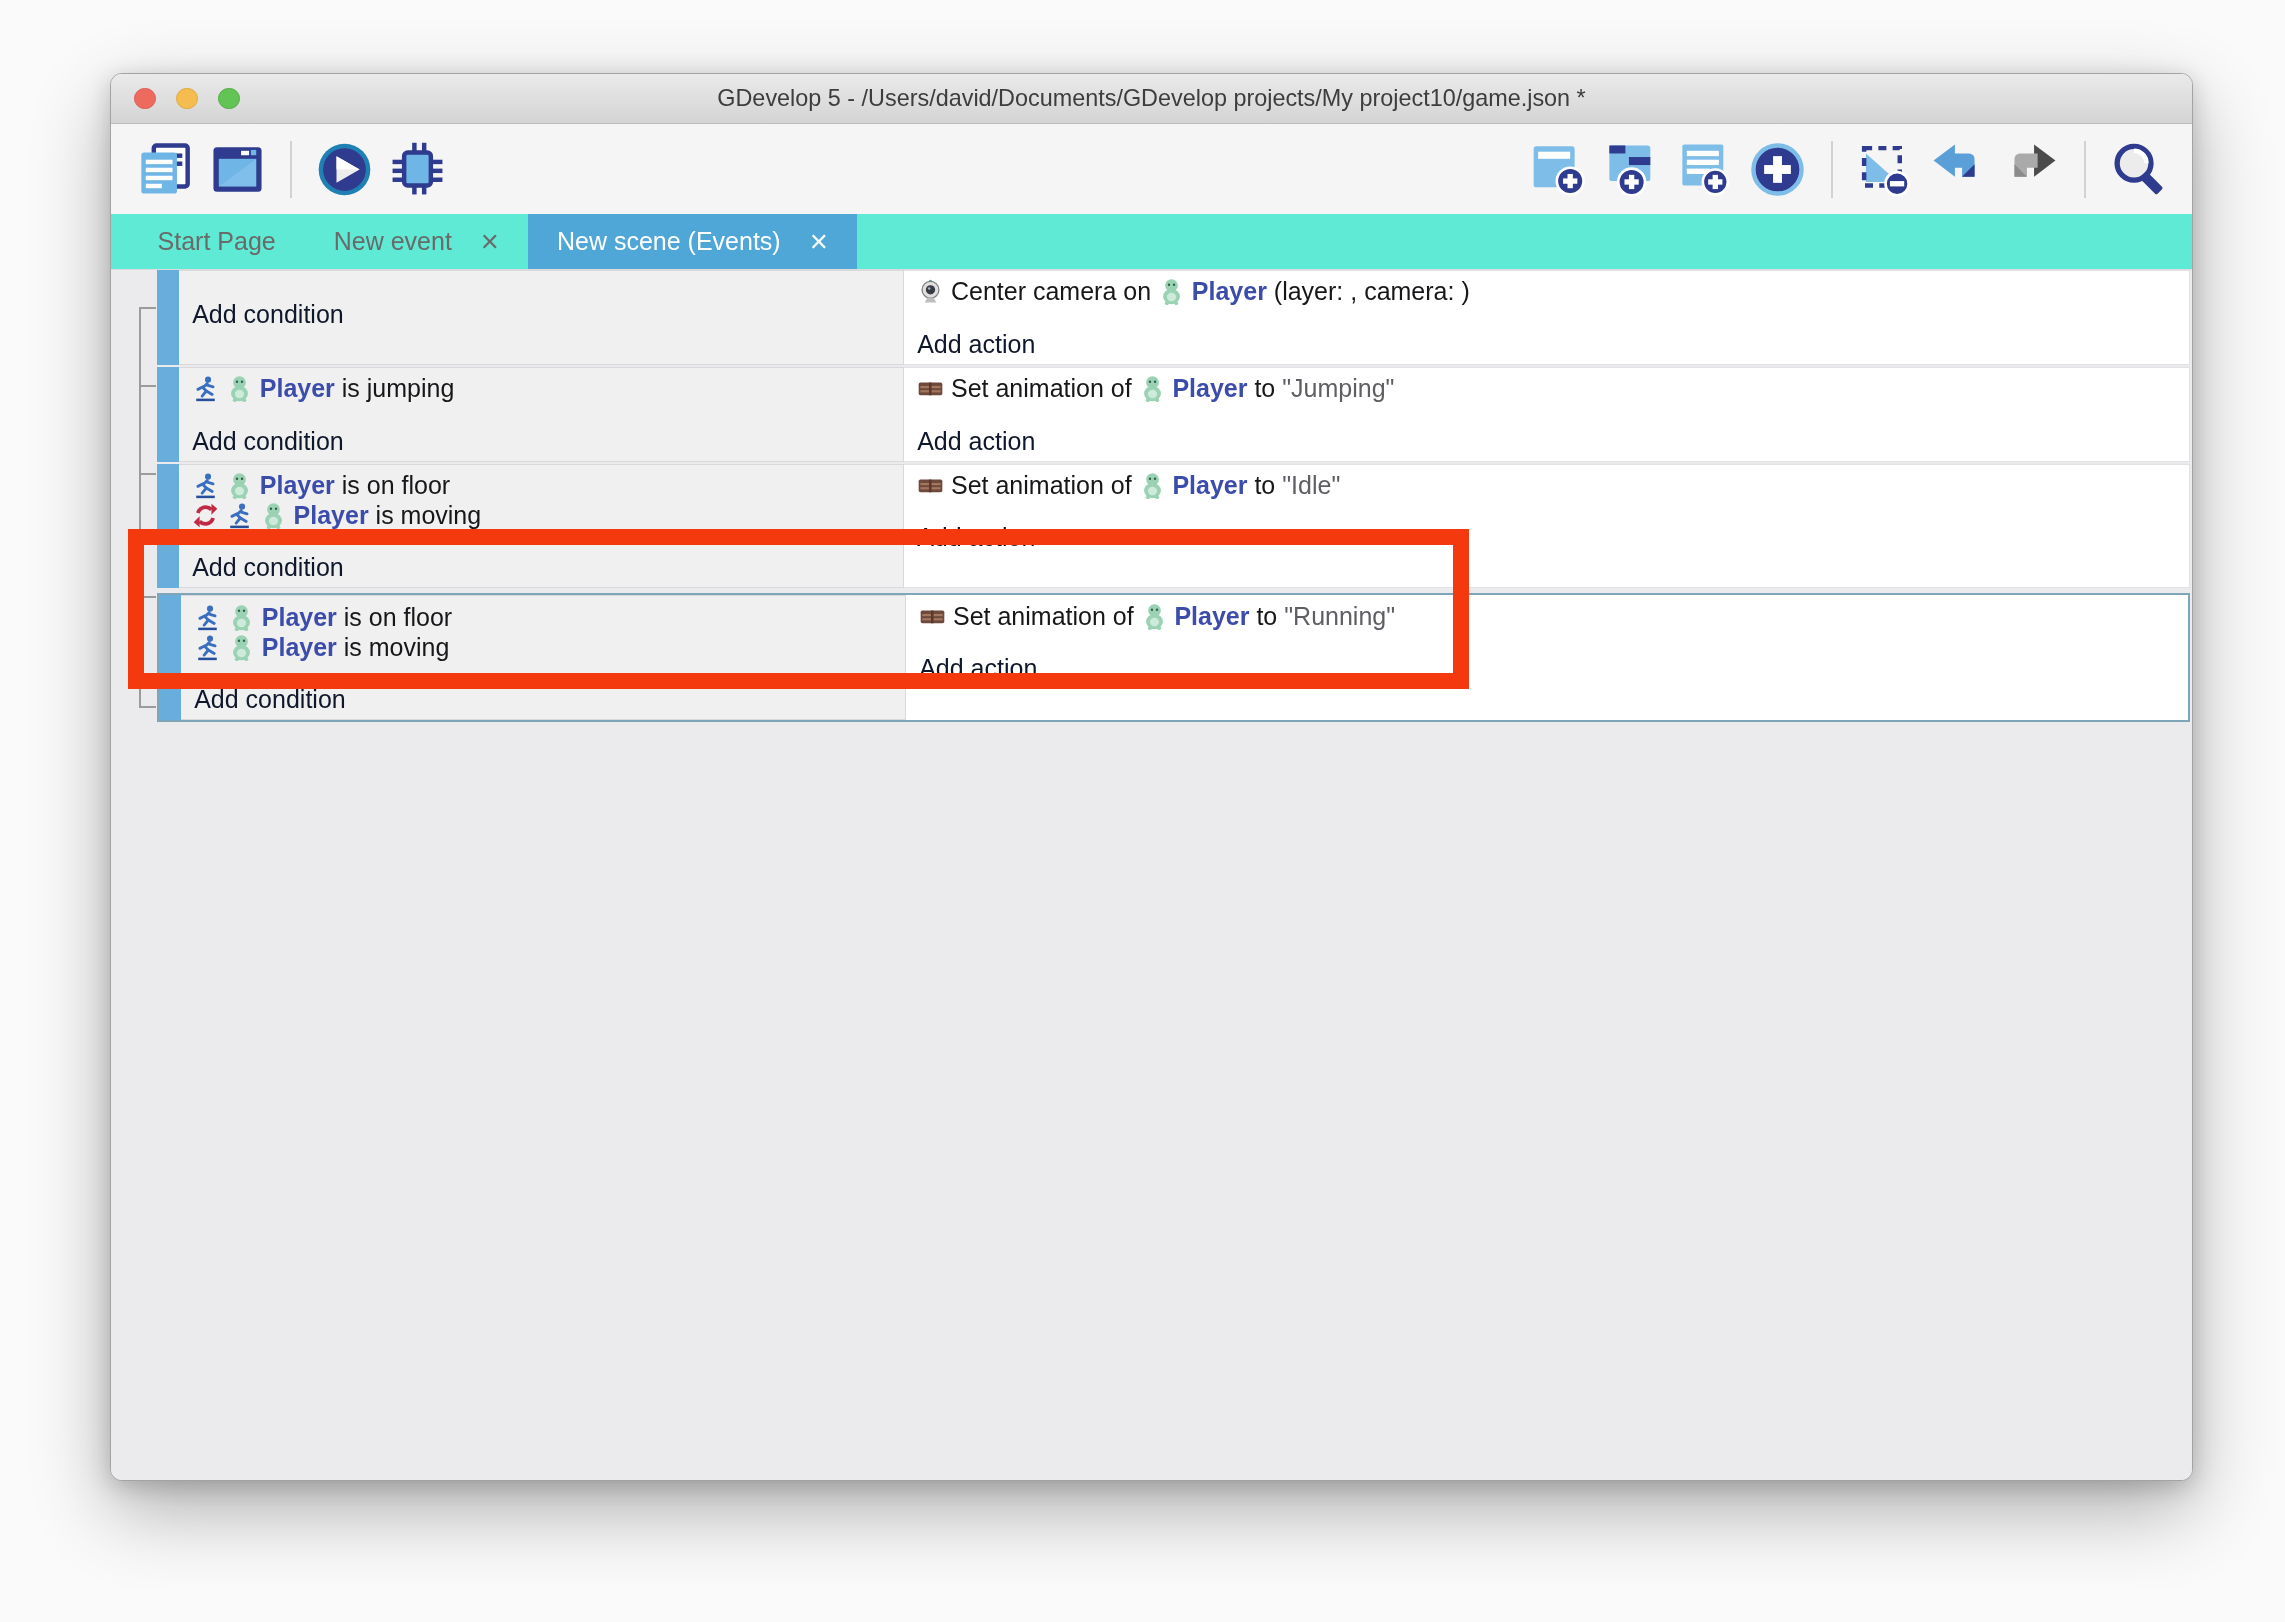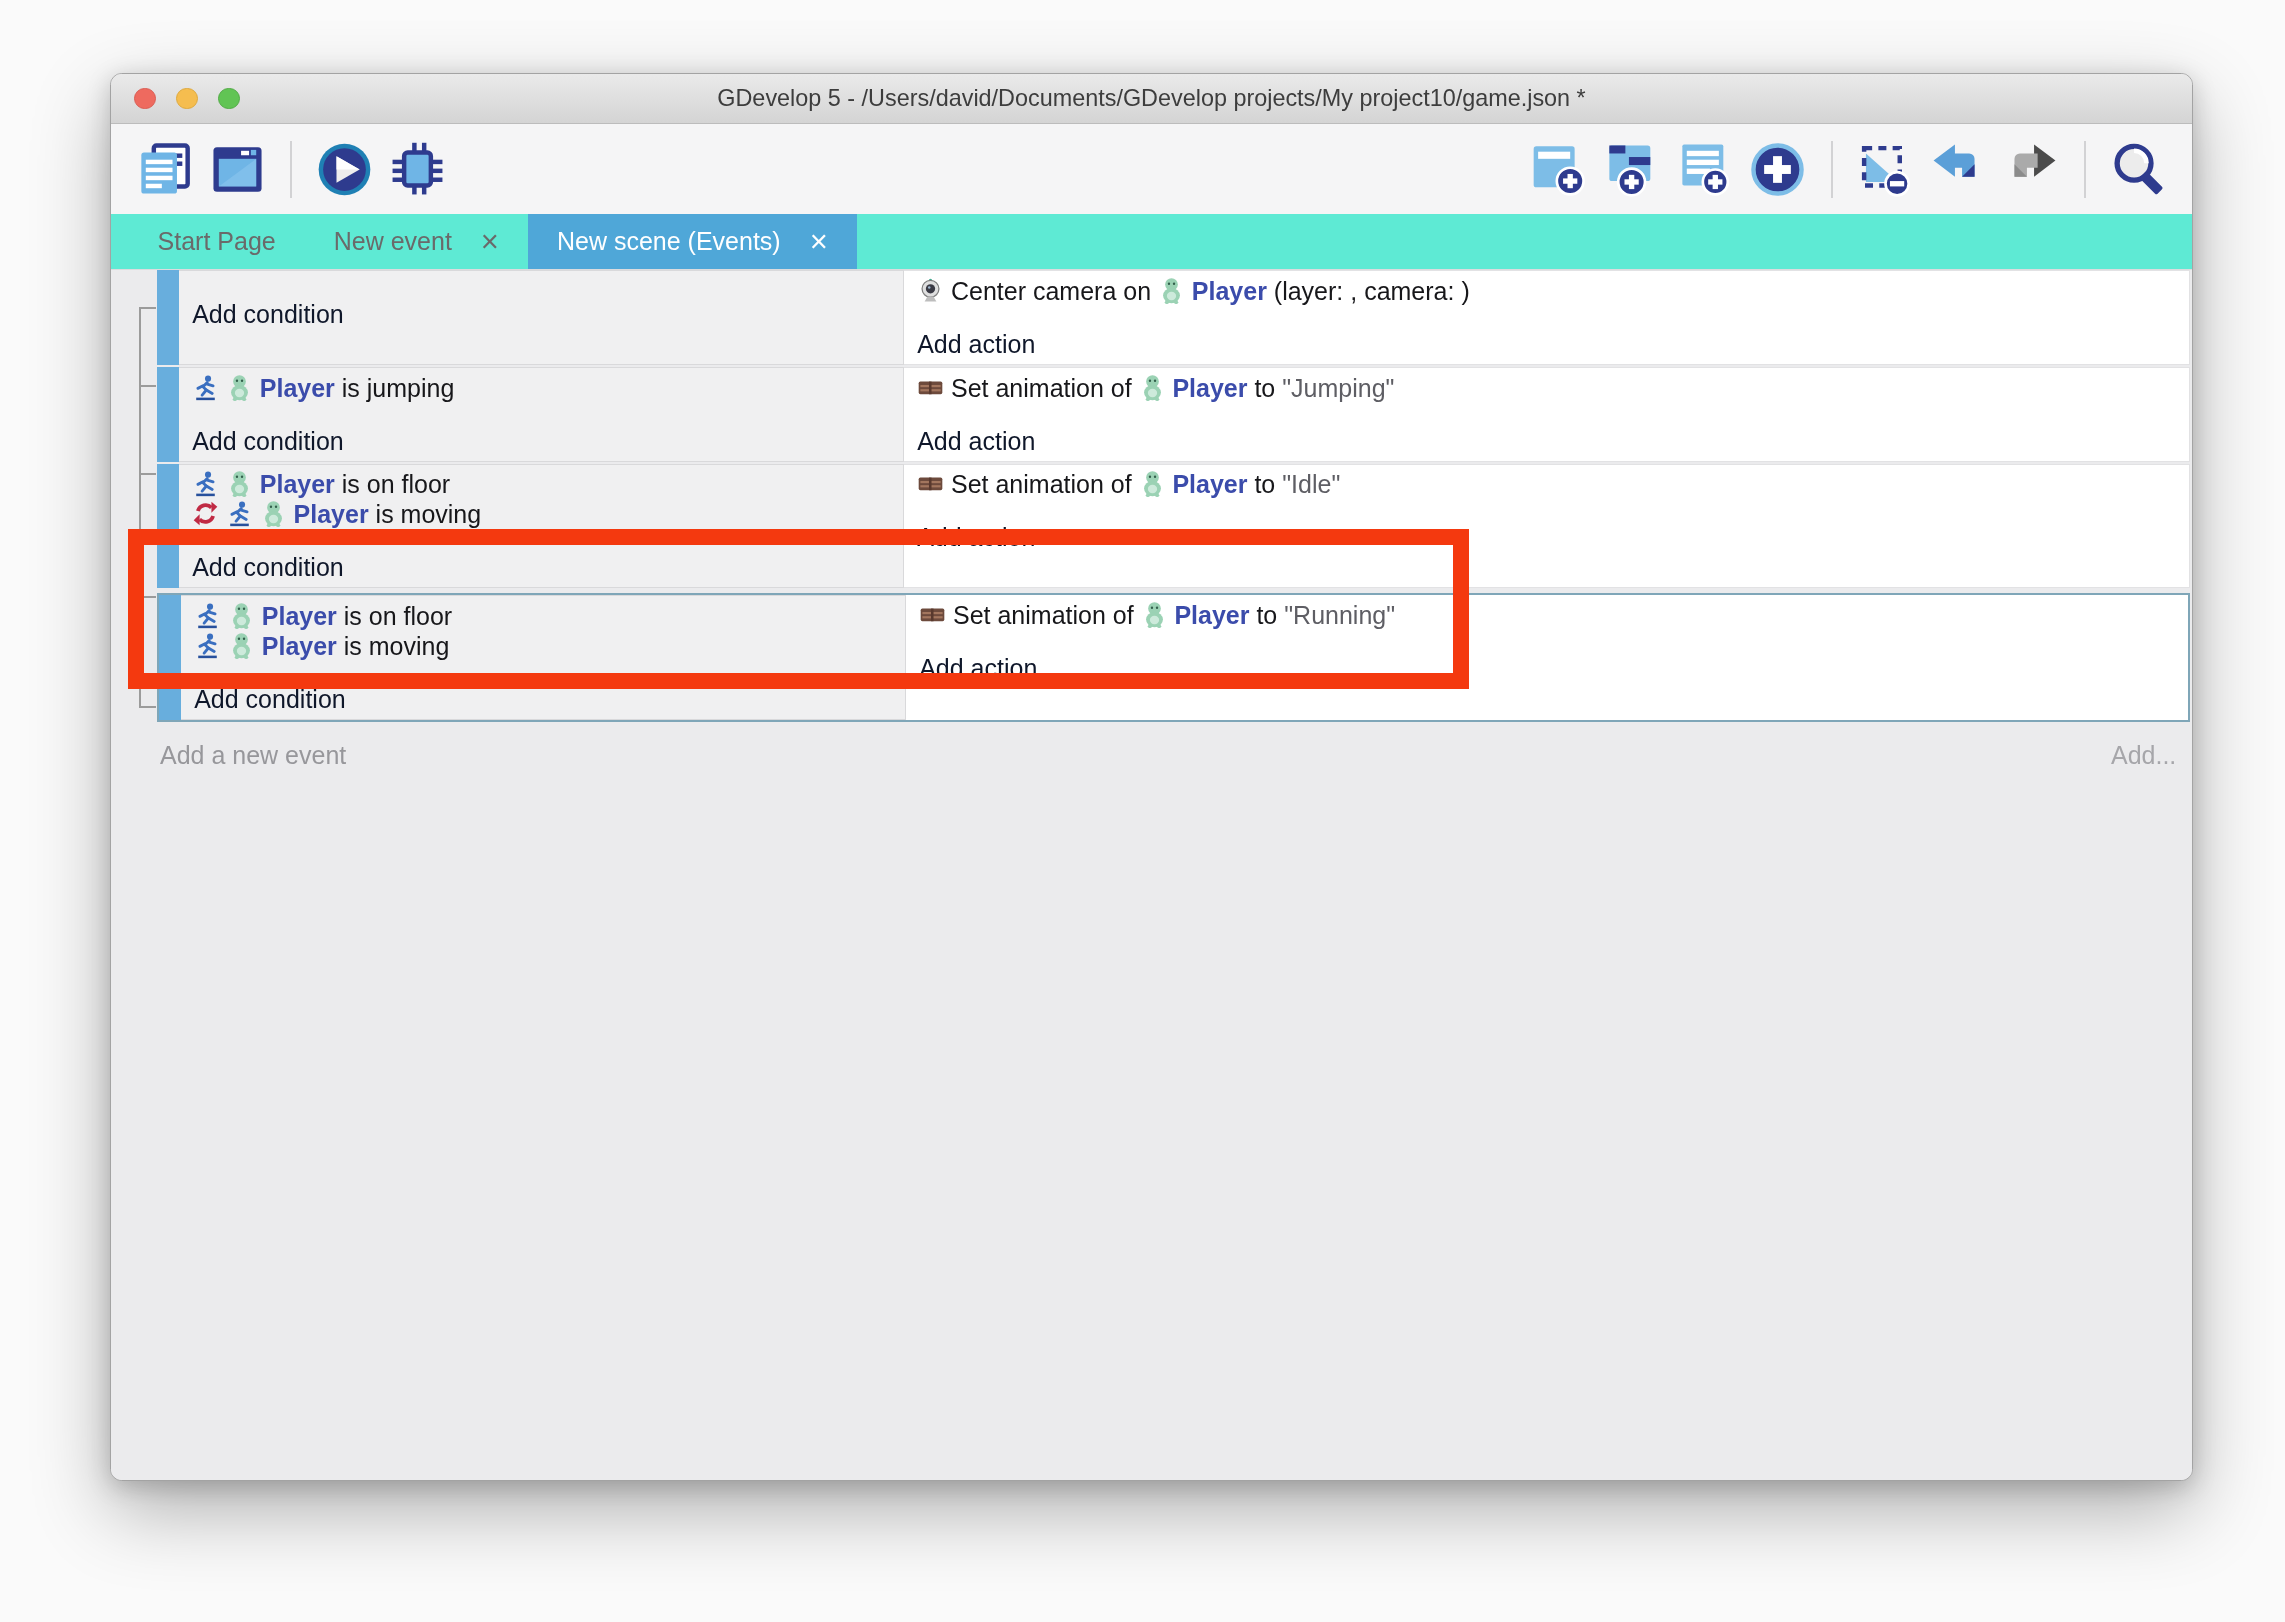--- a/index.html
+++ b/index.html
@@ -34,21 +34,21 @@
   .tabbar{height:55px;flex:none;background:#5eead4;display:flex;align-items:stretch;padding-left:17.6px;border-bottom:1px solid #dcdcde;}
   .tab{display:flex;align-items:center;padding:0 29px;font-size:25px;color:#6a6a6a;white-space:nowrap;}
   .tab.active{background:var(--tab-active,#4fa7d8);color:#fff;}
   .tab-close{margin-left:29px;font-size:31px;line-height:1;}
   
   .events-area{position:relative;flex:1;background:#ebebed;overflow:hidden;}
   .event-row{display:flex;align-items:stretch;margin:0 2px 2px 46px;box-sizing:border-box;position:relative;}
   .event-bar{width:21.5px;flex:none;background:var(--event-bar,#68aedd);}
   .cond-cell{width:725px;flex:none;background:#f0f0f1;border:1px solid #d9d9db;border-left:none;padding:5.9px 0 4.9px 13.7px;box-sizing:border-box;}
   .action-cell{flex:1;background:#fff;border-top:1px solid #e2e2e4;border-right:1px solid #e2e2e4;border-bottom:1px solid #e2e2e4;padding:5.9px 0 4.9px 13.7px;box-sizing:border-box;}
-  .line{display:flex;height:30px;font-size:25px;color:#17171a;white-space:pre;}
+  .line{display:flex;align-items:center;height:30px;font-size:25px;color:#17171a;white-space:pre;}
   .inline-icon{width:27px;height:27px;margin-right:6.8px;flex:none;}
   .inline-icon svg{width:100%;height:100%;display:block;}
   .obj{color:var(--object-name,#3b4cab);font-weight:700;}
   .str{color:#5e5e64;}
   .placeholder{height:30px;line-height:30px;font-size:25px;color:#0f172a;margin-top:22px;}
   .event-row.selected{border:2px solid var(--selection-border,#7fa6b8);margin-top:4.9px;background:#fff;}
   .event-row.selected .action-cell{border:none;}
   .tree-trunk{position:absolute;left:28px;width:2px;background:#9b9b9b;}
   .tree-stub{position:absolute;left:28px;width:16.6px;height:2px;background:#9b9b9b;}
   .red-box{position:absolute;left:16.6px;top:259px;width:1341px;height:160px;border:16.6px solid var(--annotation-red,#f4390f);box-sizing:border-box;z-index:6;pointer-events:none;}
@@ -375,21 +375,17 @@
                   <circle cx="19" cy="8" r="1.4" fill="#33604c"></circle>
                   <ellipse cx="16" cy="22" rx="10" ry="9" fill="#9bd2b4"></ellipse>
                   <ellipse cx="16" cy="22.5" rx="5.5" ry="5" fill="#cdeadb"></ellipse>
                   <rect x="8" y="28" width="5" height="4" rx="2" fill="#9bd2b4"></rect>
                   <rect x="19" y="28" width="5" height="4" rx="2" fill="#9bd2b4"></rect>
                 </svg></span><span class="obj">Player</span><span class="txt"> to </span><span class="str">"Running"</span></div>
             <div class="placeholder">Add action</div>
           </div>
         </div>
       </div>
-    <div class="footer-row">
-      <span>Add a new event</span>
-      <span class="add-more">Add...</span>
-    </div>
     <div class="red-box"></div>
   </div>
 
 </div>
 
 
 </body></html>

